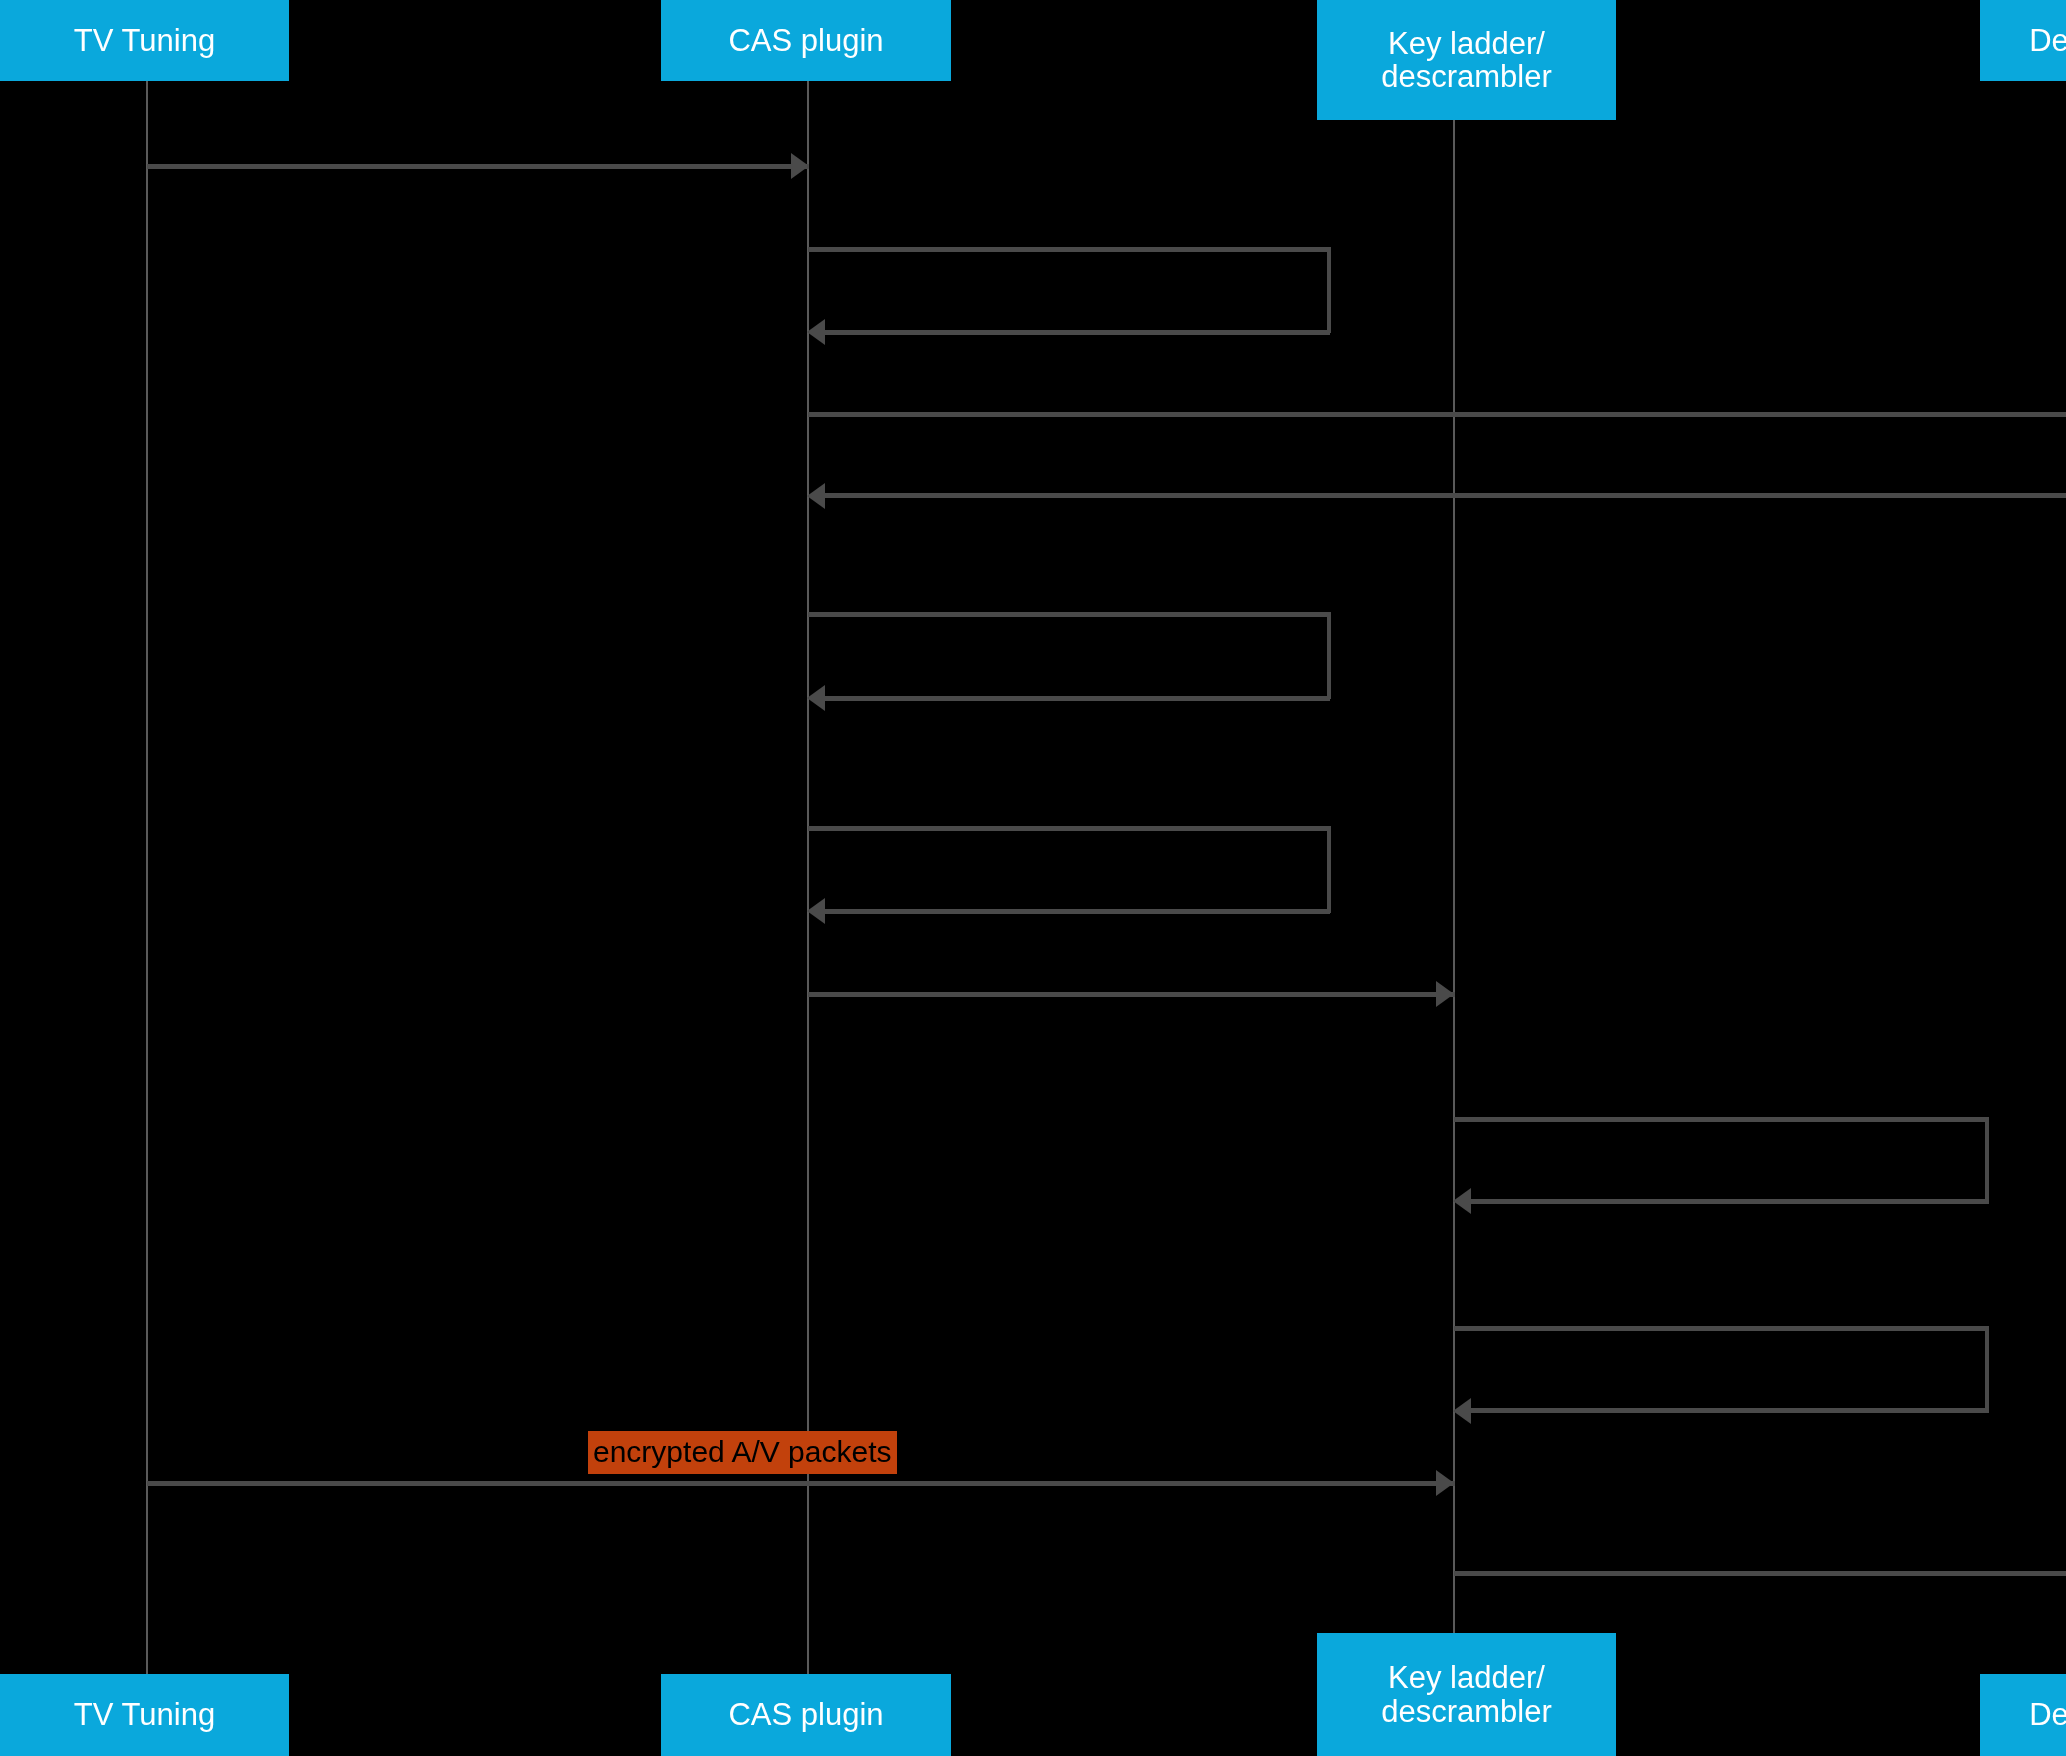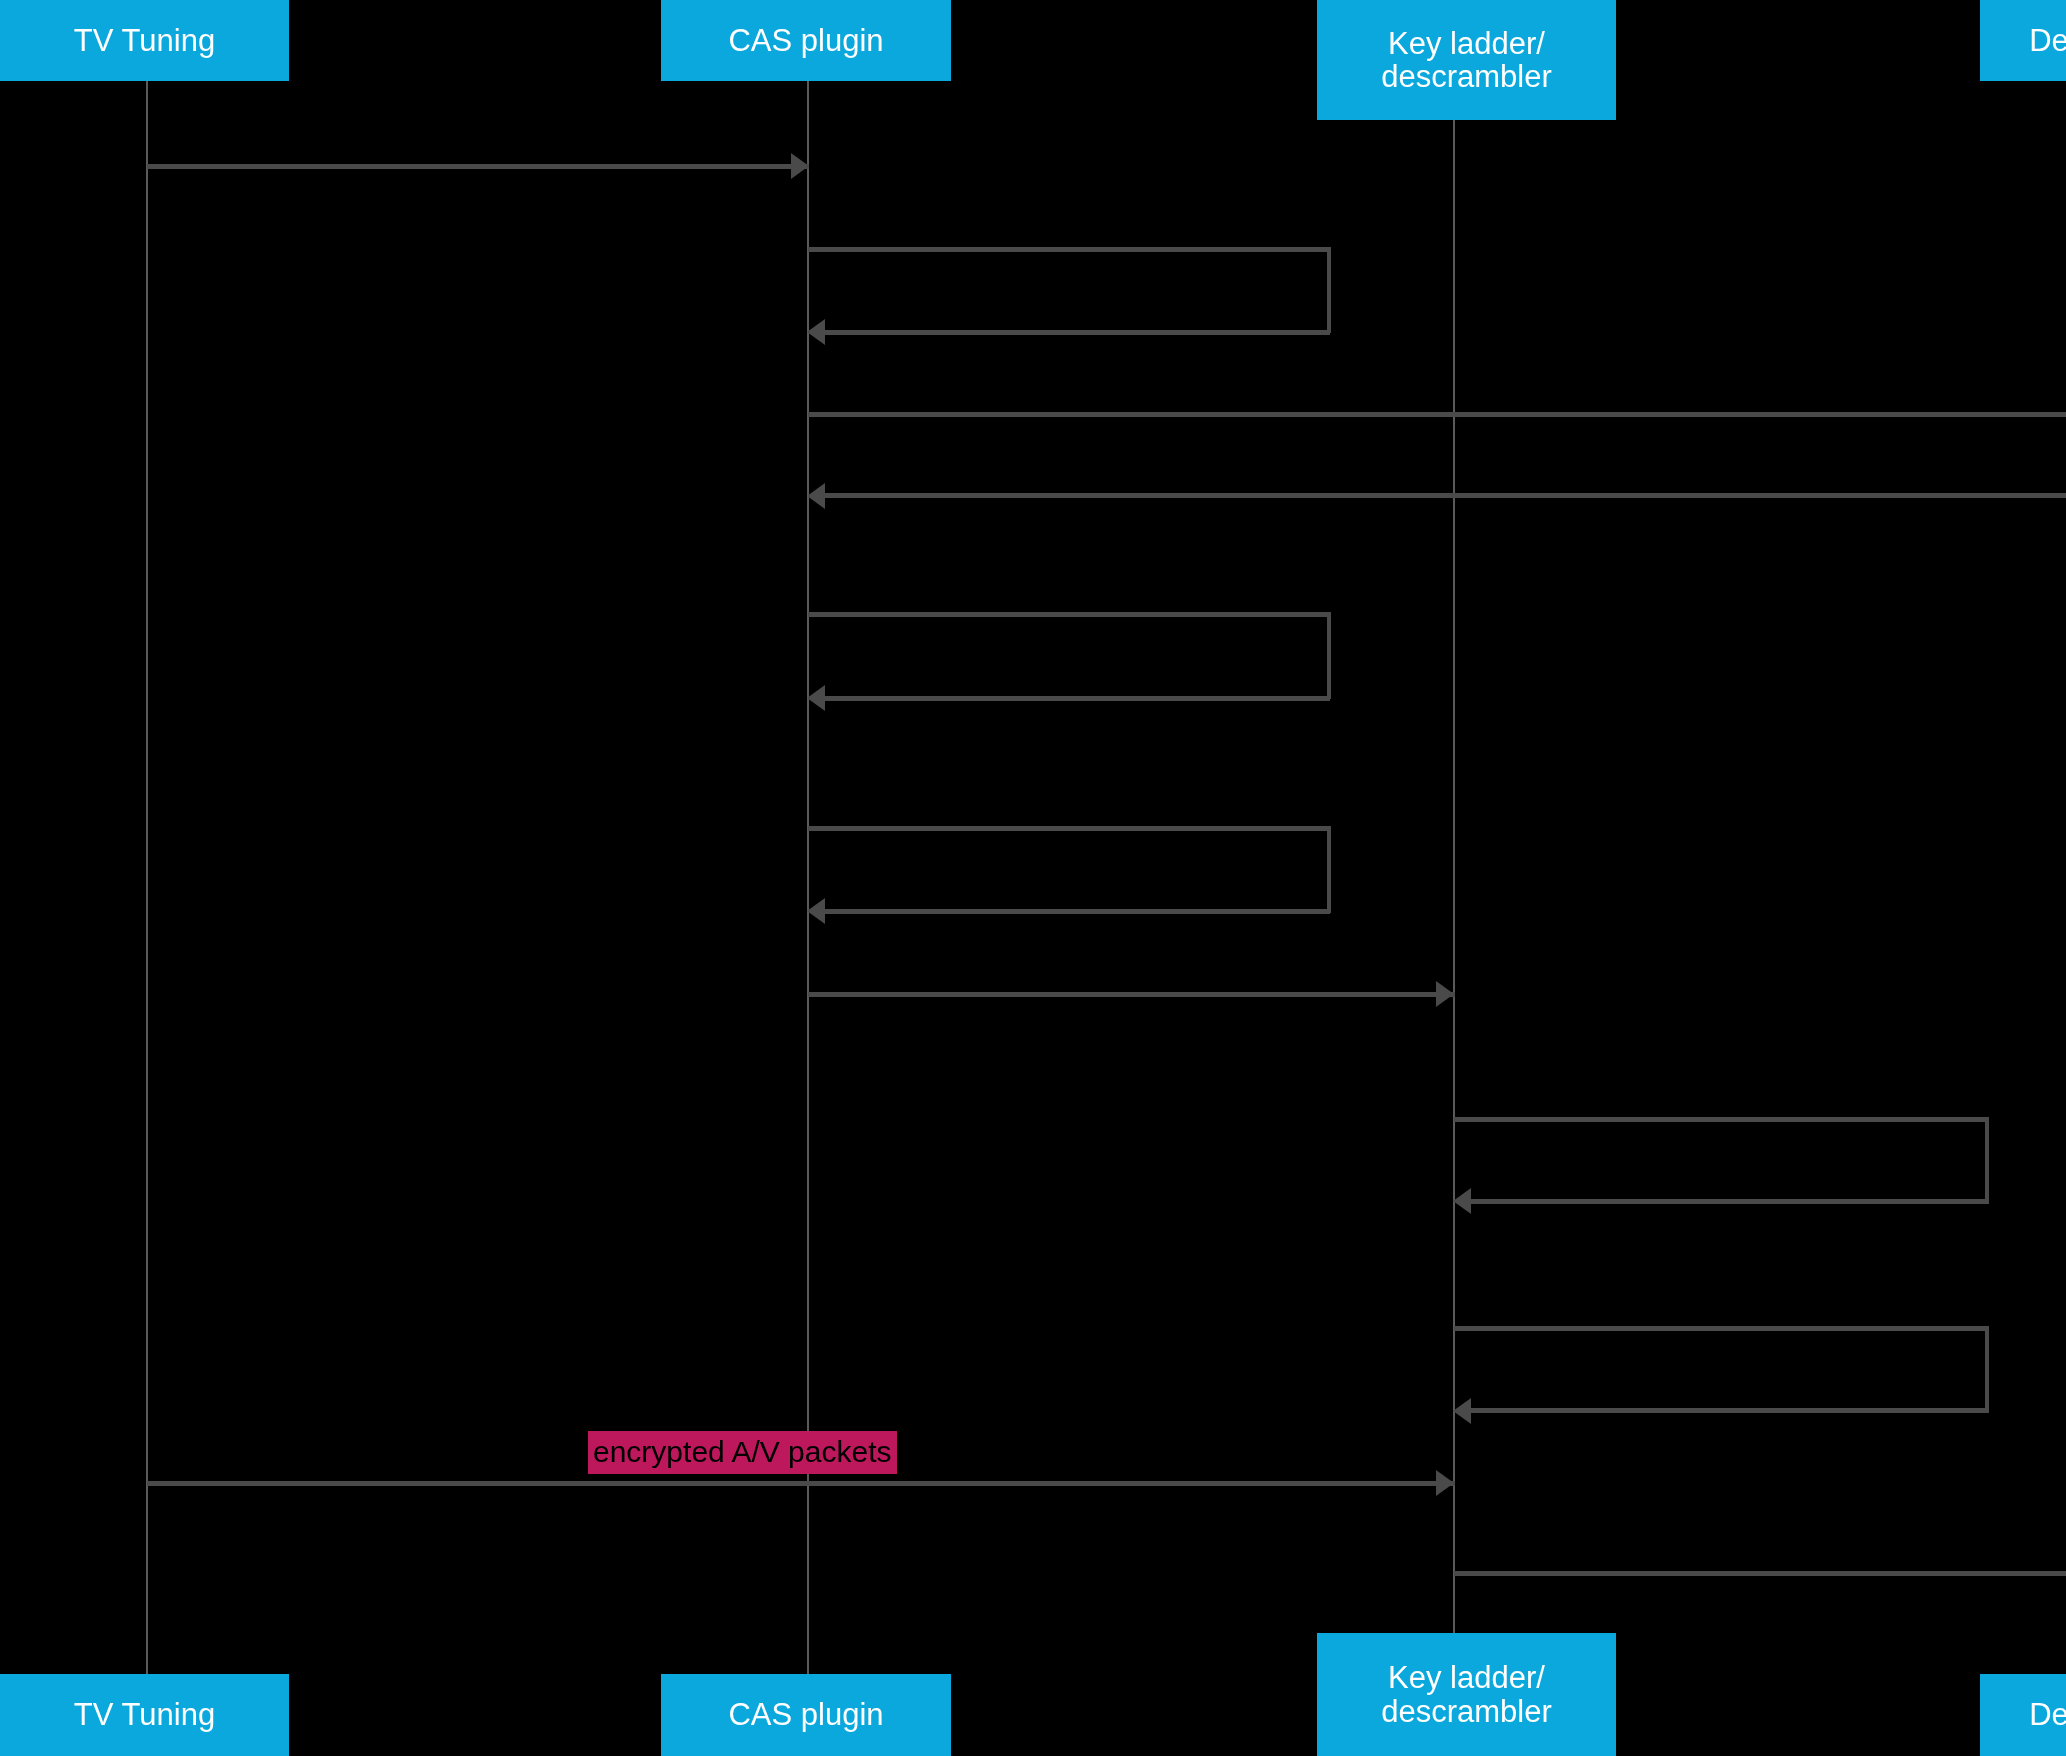--- a/index.html
+++ b/index.html
@@ -58,21 +58,21 @@
   .arrow-l {
     position: absolute;
     width: 0;
     height: 0;
     border-top: 13.2px solid transparent;
     border-bottom: 13.2px solid transparent;
     border-right: 18px solid #4a4a4a;
   }
   .msg-label {
     position: absolute;
-    background: #be185d;
+    background: #c2410c;
     color: #000000;
     font-size: 30px;
     line-height: 1.0;
     padding: 5.8px 5px 7.4px 5px;
     white-space: nowrap;
   }
 </style>
 </head>
 <body>
 

